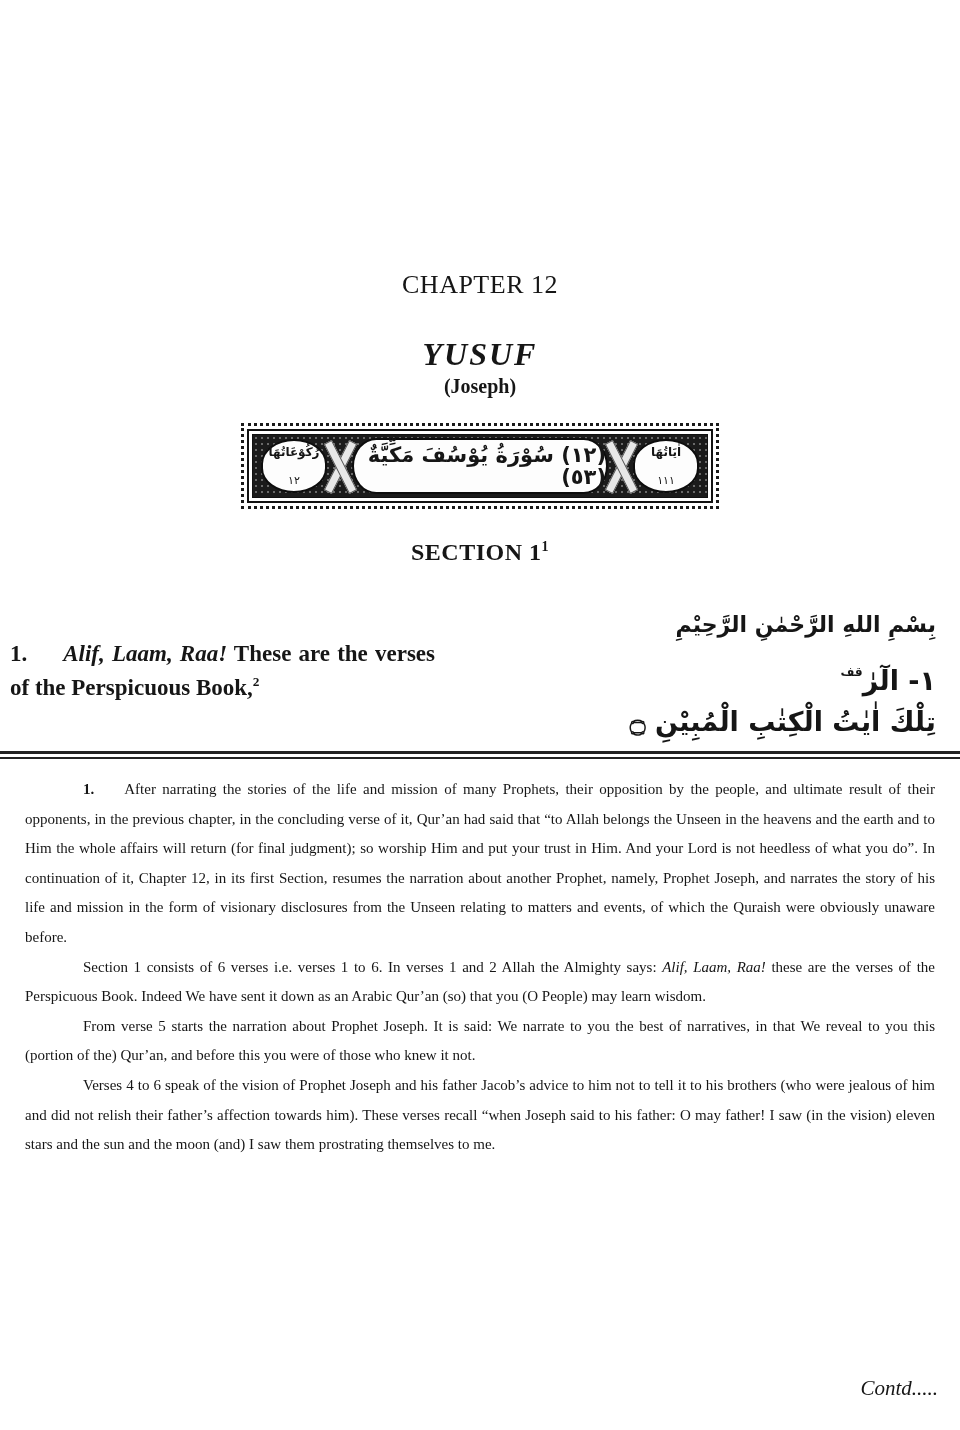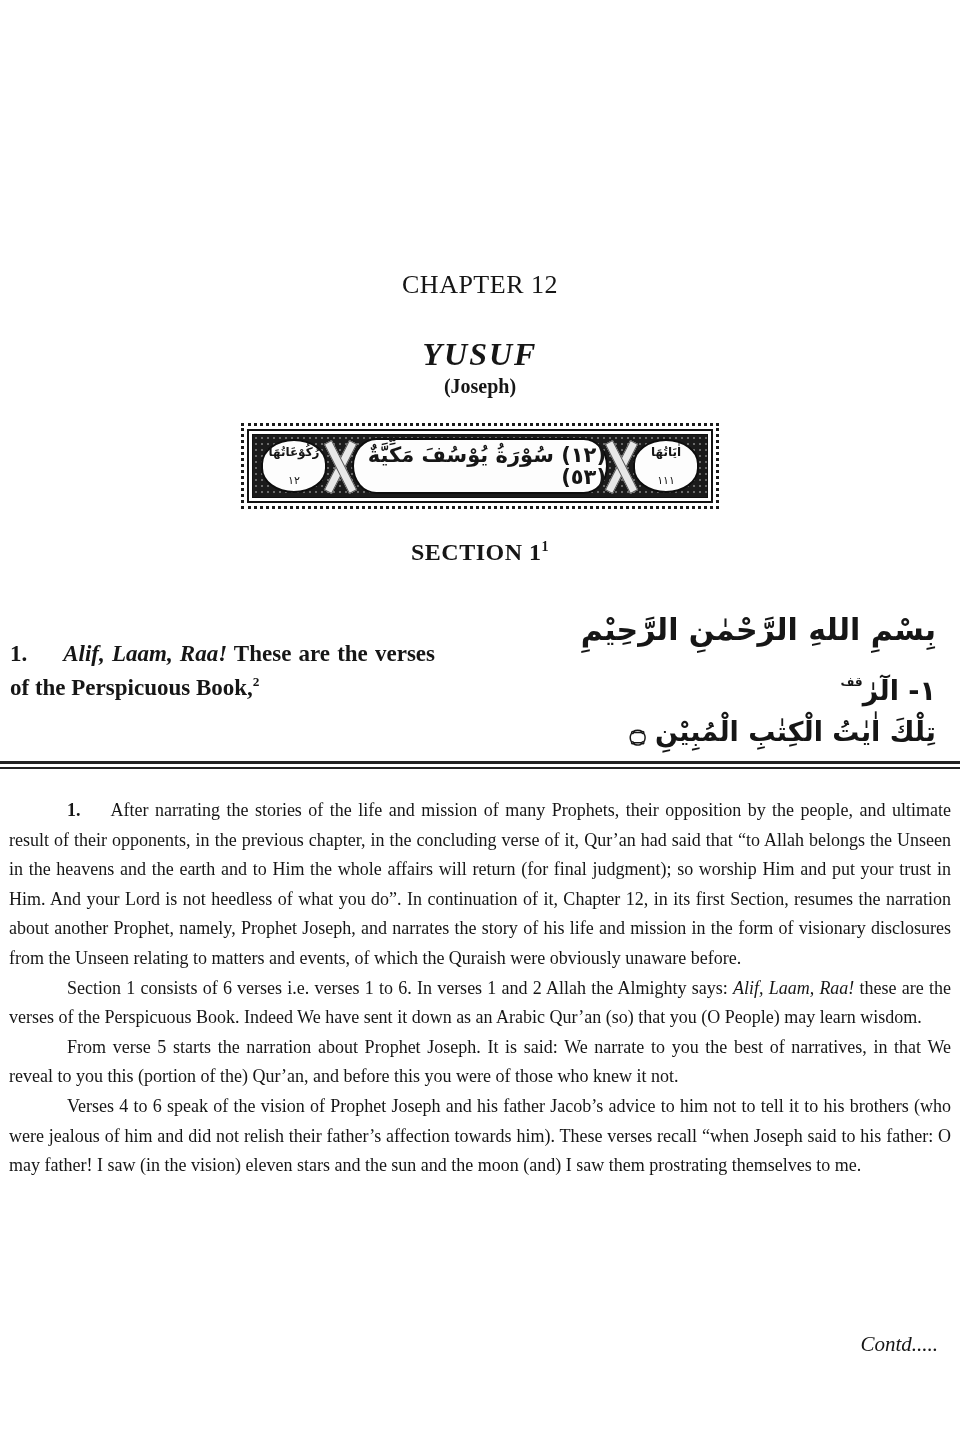--- a/index.html
+++ b/index.html
@@ -82,47 +82,47 @@
     margin-top: 40px; padding: 0 10px;
   }
   .col-en { width: 425px; font-size: 23px; font-weight: bold; line-height: 34px; text-align: justify; }
   .col-en .v1 { margin-top: 31px; }
   .tab-sp { display: inline-block; width: 36px; }
   .col-ar {
     width: 470px; direction: rtl; text-align: right;
     font-family: "DejaVu Sans", sans-serif;
     padding-left: 6px; padding-right: 14px;
   }
-  .bismillah-ar { font-size: 30px; font-weight: bold; margin-top: 6px; letter-spacing: 0; }
+  .bismillah-ar { font-size: 22px; font-weight: bold; margin-top: 6px; letter-spacing: 0; }
   .ayah-ar-1 { font-size: 27px; font-weight: bold; margin-top: 28px; }
   .ayah-ar-1 .waqf { font-size: 12px; vertical-align: 14px; font-weight: bold; }
   .ayah-ar-2 { font-size: 27px; font-weight: bold; margin-top: 10px; }
 
   
   .double-rule {
     margin-top: 14px;
     width: 100%; height: 8px;
     border-top: 3px solid #222;
     border-bottom: 2px solid #222;
   }
 
   
   .commentary {
-    margin-top: 27px; padding: 0 9px;
-    font-size: 18px; line-height: 29.6px;
+    margin-top: 16px; padding: 0 25px;
+    font-size: 15px; line-height: 29.6px;
     text-align: justify;
   }
   .commentary p { text-indent: 58px; }
   .commentary .num { font-weight: bold; }
   .commentary .num-sp { display: inline-block; width: 30px; }
   .commentary i { font-style: italic; }
 
   
   .contd {
-    position: absolute; top: 1332px; right: 22px;
+    position: absolute; top: 1376px; right: 22px;
     font-style: italic; font-size: 21px;
   }
 </style>
 </head>
 <body>
 
 <div class="page">
 
   <div class="chapter-heading">CHAPTER 12</div>
 

